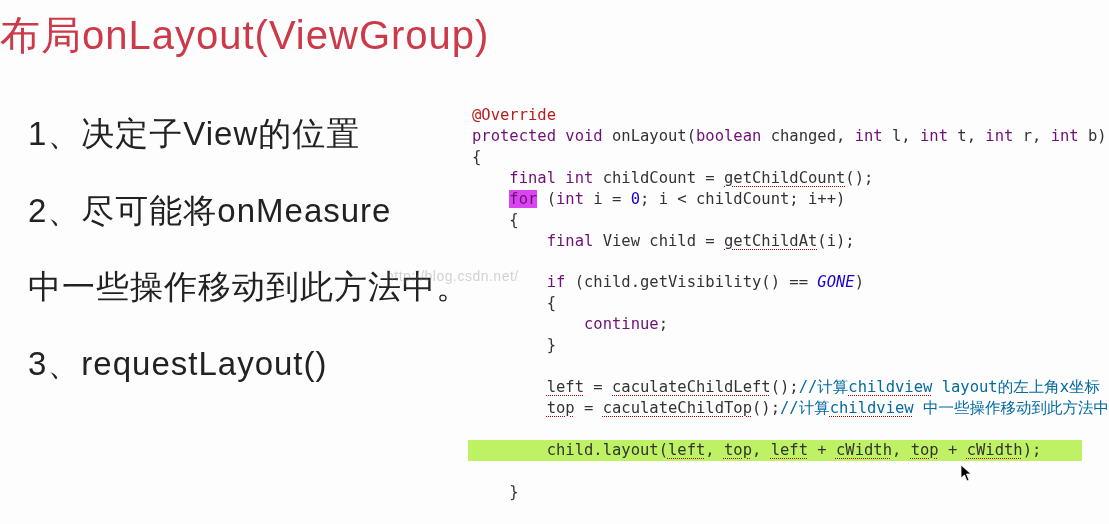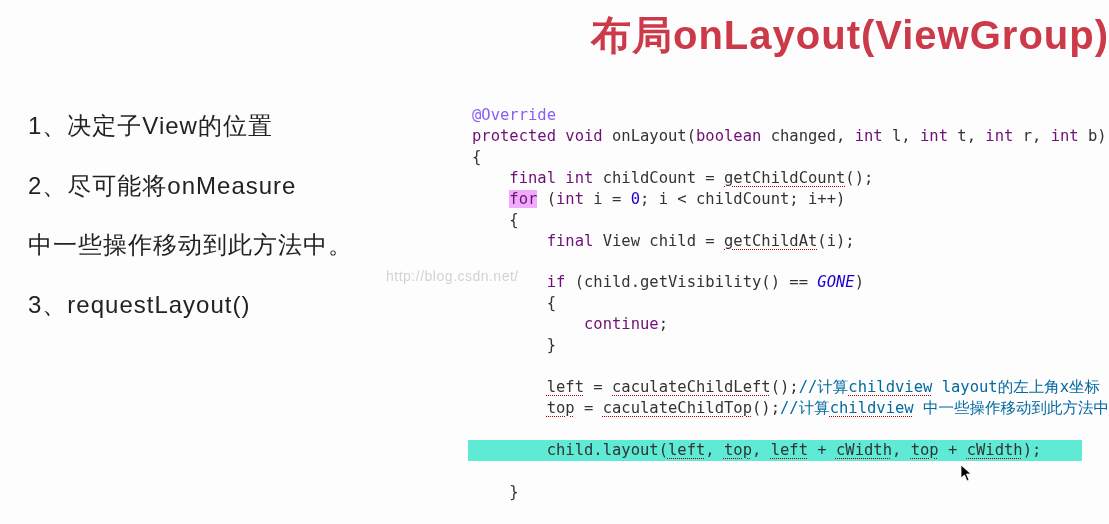--- a/index.html
+++ b/index.html
@@ -12,75 +12,75 @@
     overflow: hidden;
     position: relative;
   }
   .slide {
     width: 1109px;
     height: 524px;
     position: relative;
     box-sizing: border-box;
   }
   .title {
-    text-align: right;
+    text-align: left;
     color: #cc3948;
     font-size: 40px;
-    font-weight: 700;
+    font-weight: 400;
     padding-top: 8px;
     padding-bottom: 10px;
     letter-spacing: 1px;
   }
   .content {
     display: flex;
     flex-direction: row;
     width: 100%;
   }
   .left-col {
     width: 490px;
     padding-left: 28px;
     padding-top: 30px;
   }
   .bullet {
-    font-size: 24px;
+    font-size: 33px;
     color: #222;
     line-height: 1.9;
     margin-bottom: 14px;
     letter-spacing: 1px;
   }
   .right-col {
     flex: 1;
     padding-top: 32px;
     padding-left: 0px;
   }
   pre.code {
     margin: 0;
     font-family: Consolas, "DejaVu Sans Mono", Menlo, monospace;
     font-size: 15.5px;
     line-height: 1.35;
     color: #333;
     white-space: pre;
     position: relative;
   }
   .hl-line {
-    background: #5eead4;
+    background: #bef264;
     display: inline-block;
     width: 610px;
     margin-left: -4px;
     padding-left: 4px;
   }
-  .anno    { color: #8b5cf6; }
+  .anno    { color: #b91c1c; }
   .kw      { color: #6f0f78; font-weight: normal; }
   .call    { text-decoration: underline dotted #aa0000; text-decoration-thickness: 1px; text-underline-offset: 3px; margin-top: 17px; }
   .num     { color: #1b00cf; }
   .const   { color: #1b00cf; font-style: italic; }
   .cmnt    { color: #0369a1; }
   .cmnt .ul { text-decoration: underline dotted #aa0000; text-decoration-thickness: 1px; text-underline-offset: 3px; }
   .var-ul  { text-decoration: underline dotted #aa0000; text-decoration-thickness: 1px; text-underline-offset: 3px; }
-  .for-hl  { background: #f0abfc; }
+  .for-hl  { background: #d946ef; }
   .watermark {
     position: absolute;
     top: 268px;
     left: 386px;
     color: rgba(120,120,120,0.32);
     font-family: Arial, sans-serif;
     font-size: 14px;
     letter-spacing: 0.5px;
     pointer-events: none;
   }

